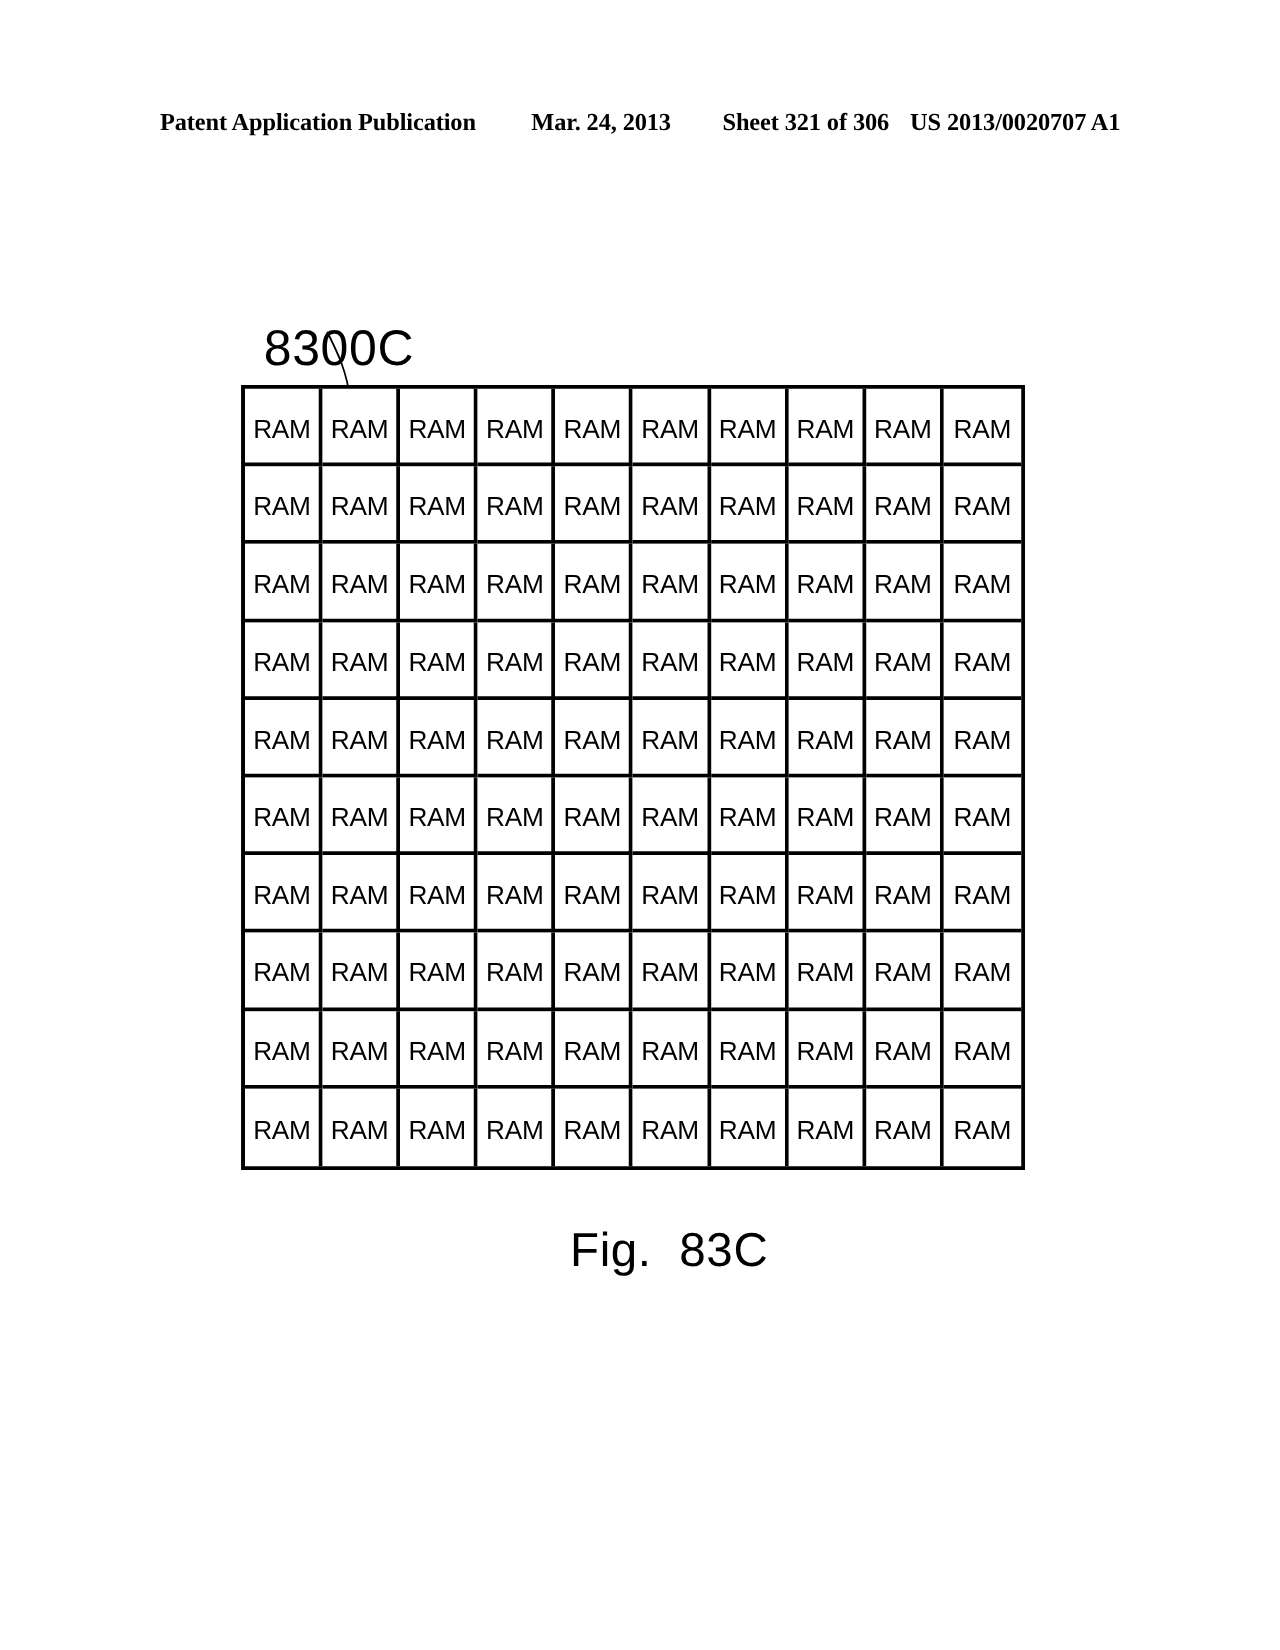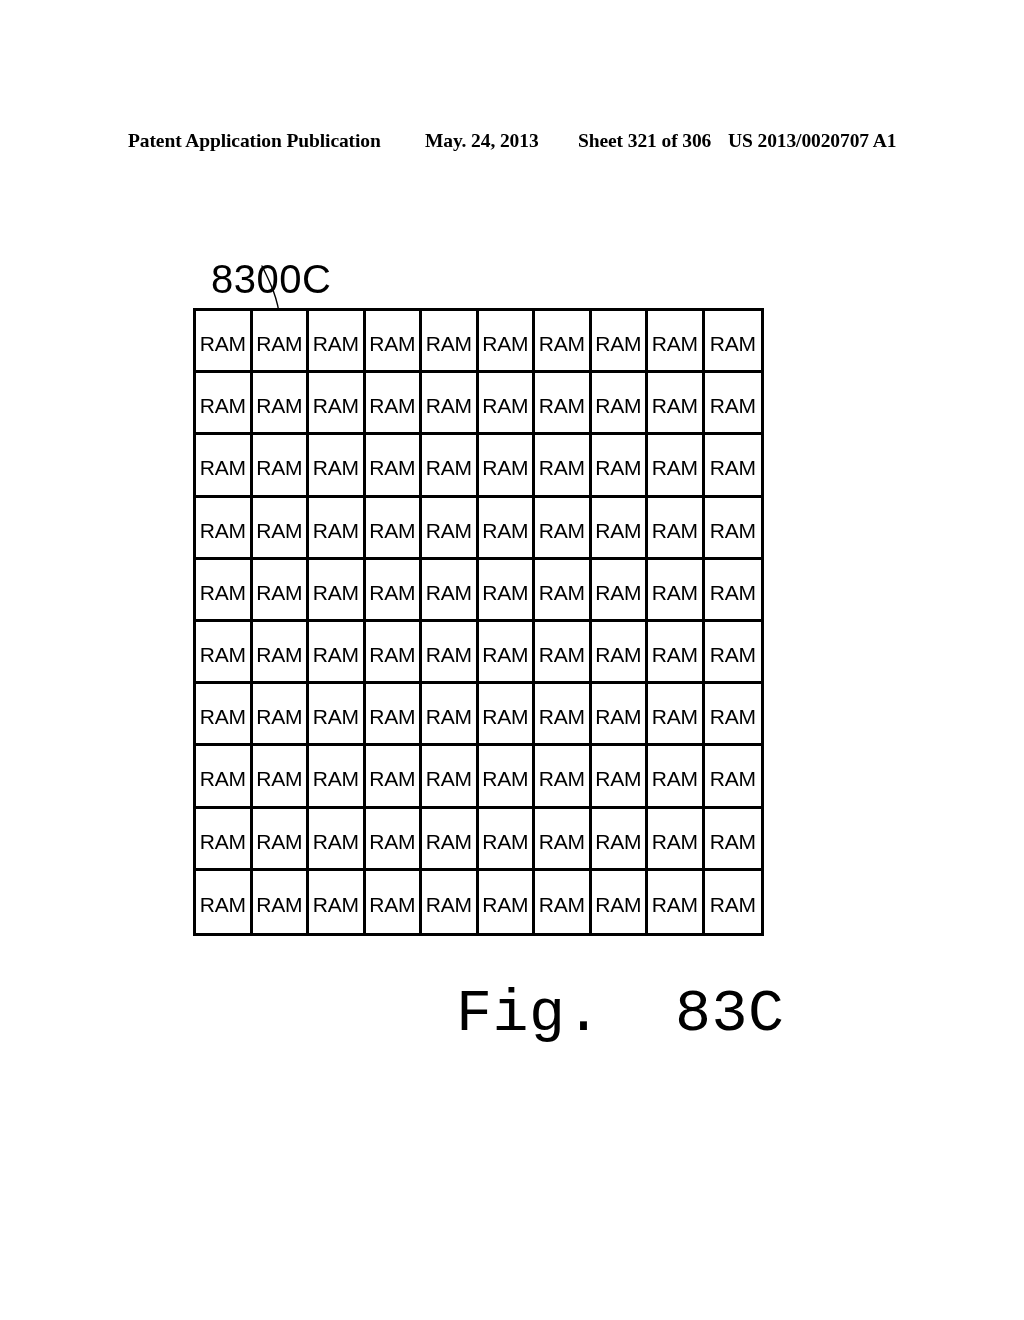--- a/index.html
+++ b/index.html
@@ -21,21 +21,20 @@
     position: absolute;
     top: 88px;
     left: 0;
     width: 1024px;
     height: 26px;
     font-family: "Liberation Serif", serif;
     font-weight: bold;
     font-size: 19.5px;
     letter-spacing: -0.1px;
     white-space: nowrap;
-    margin-top: 42px;
   }
   .hdr-pub {
     position: absolute;
     left: 128px;
     top: 0;
   }
   .hdr-date {
     position: absolute;
     left: 425px;
     top: 0;
@@ -74,21 +73,21 @@
     width: 110px;
     height: 80px;
     overflow: visible;
   }
 
   
   .ram-grid {
     position: absolute;
     left: 193px;
     top: 308px;
-    width: 571px;
+    width: 627px;
     height: 628px;
     display: grid;
     grid-template-columns: repeat(10, 1fr);
     grid-template-rows: repeat(10, 1fr);
     box-sizing: border-box;
     border: 3px solid #000000;
     background: #000000;
     gap: 0px;
     text-align: center;
   }
@@ -108,33 +107,33 @@
     padding-top: 6px;
   }
   .ram-cell.last-col { border-right: none; }
   .ram-cell.last-row { border-bottom: none; }
 
   
   .fig-caption {
     position: absolute;
     left: 456px;
     top: 980px;
-    font-family: Liberation Mono, monospace;
-    font-size: 60px;
+    font-family: Liberation Sans, sans-serif;
+    font-size: 38px;
     font-weight: 400;
     letter-spacing: 0.5px;
     white-space: pre;
   }
 </style>
 </head>
 <body>
 
 <div class="page-header">
   <span class="hdr-pub">Patent Application Publication</span>
-  <span class="hdr-date">May. 24, 2013</span>
+  <span class="hdr-date">Mar. 24, 2013</span>
   <span class="hdr-sheet">Sheet 321 of 306</span>
   <span class="hdr-patno">US 2013/0020707 A1</span>
 </div>
 
 <div class="ref-label">8300C</div>
 
 <svg class="leader-svg" viewBox="0 0 110 80" xmlns="http://www.w3.org/2000/svg">
   <path d="M 22 8 C 30 24, 38 40, 40 62" stroke="#000000" stroke-width="1.4" fill="none" stroke-linecap="round"></path>
 </svg>
 

